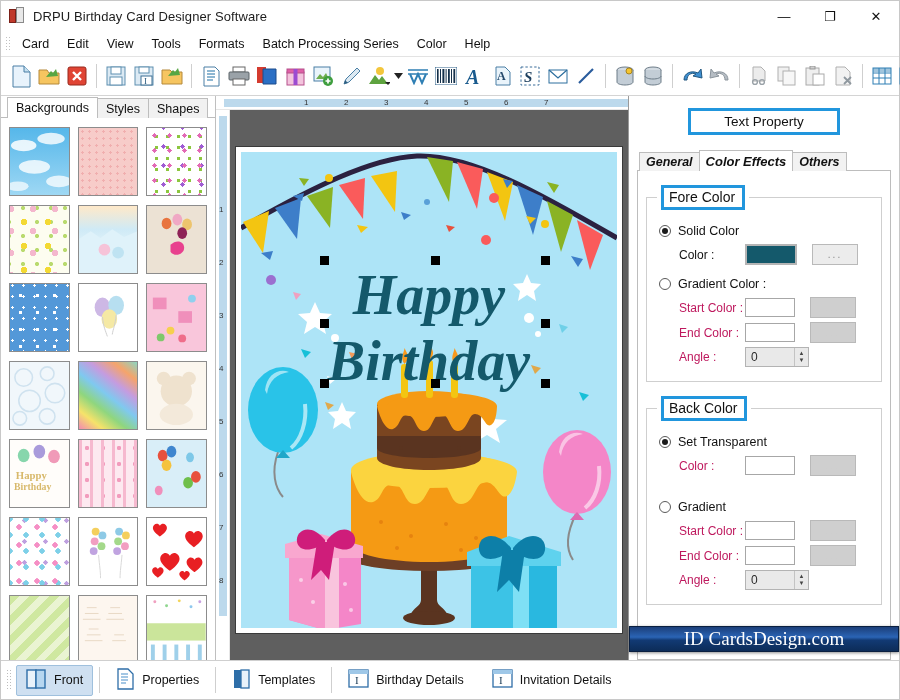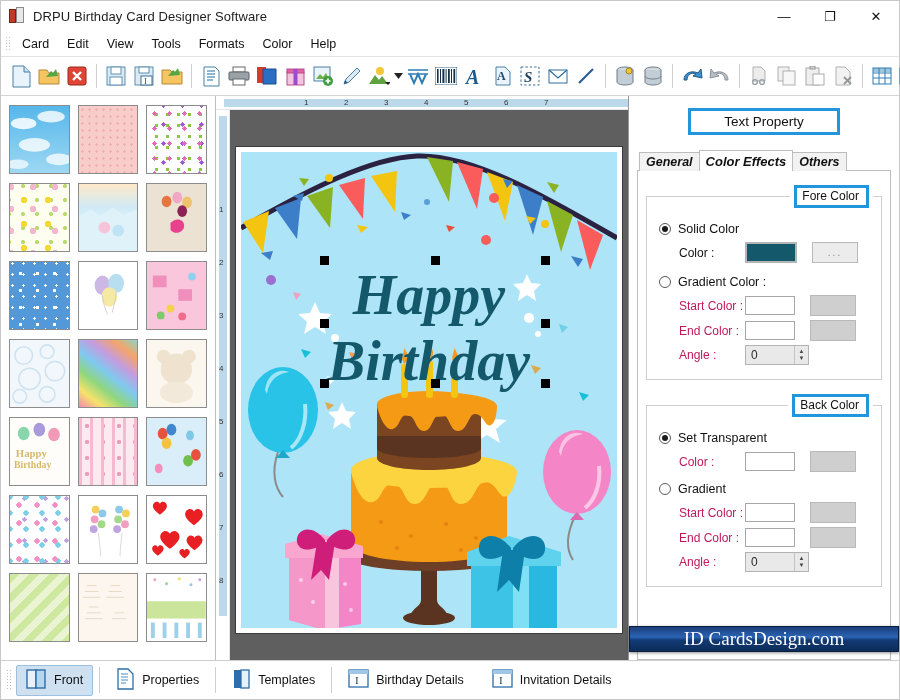--- a/index.html
+++ b/index.html
@@ -107,21 +107,21 @@
           font-weight:bold; color:#111; border:1px solid #bdbdbd; border-bottom:none;
           background:#f2f2f2; margin-right:-1px; position:relative; z-index:1; }
   .ptab.active { background:#ffffff; height:21px; z-index:3; font-size:13px; }
   .ptab.active::after { content:""; position:absolute; left:0; right:0; bottom:-1px;
                         height:2px; background:#fff; }
   .tabbody { margin:0 8px; border:1px solid #bdbdbd; border-top:none; flex:1;
              padding:10px 8px 8px 8px; background:#fff; position:relative; }
 
   fieldset.grp { border:1px solid #cfcfcf; margin:0 0 10px 0; padding:8px 8px 10px 10px;
                  position:relative; }
-  fieldset.grp legend { padding:4px 4px; font-size:12px; color:#111;text-align:right; }
+  fieldset.grp legend { padding:4px 4px; font-size:14px; color:#111; }
   fieldset.grp legend .hl { display:inline-block; border:3px solid #2196dd;
                  background:#fff; padding:1px 7px 2px 5px; }
 
   .radiorow { display:flex; align-items:center; margin:2px 0 6px 2px; }
   .radio { width:12px; height:12px; border-radius:50%; border:1px solid #5a5a5a;
            background:#fff; margin-right:7px; position:relative; flex:none; }
   .radio.on::after { content:""; position:absolute; left:2px; top:2px; width:6px;
                      height:6px; border-radius:50%; background:#1b1b1b; }
   .rlabel { font-size:12.5px; color:#111; }
 
@@ -176,20 +176,21 @@
     </div>
   </div>
 
   <div class="menubar">
     <div class="grip"></div>
     <div class="mi">Card</div>
     <div class="mi">Edit</div>
     <div class="mi">View</div>
     <div class="mi">Tools</div>
     <div class="mi">Formats</div>
+    <div class="mi">Batch Processing Series</div>
     <div class="mi">Color</div>
     <div class="mi">Help</div>
   </div>
 
   <div class="toolbar">
     <div class="grip"></div>
 
     <div class="tb">
         <svg width="21" height="23" viewBox="0 0 21 23">
           <path d="M2 1h11l6 6v15H2z" fill="#e8f3fc" stroke="#4a7fa5"></path>
@@ -410,20 +411,25 @@
           <rect x="1" y="1" width="25" height="16" fill="#fff" stroke="#2f7fb4"></rect>
           <text x="5" y="13.5" font-size="11" font-family="Liberation Sans" fill="#1a1a1a">1:1</text>
         </svg>
       </div>
 
   </div>
 
   <div class="main">
 
     <div class="leftpanel">
+      <div class="tabstrip">
+        <div class="ltab active">Backgrounds</div>
+        <div class="ltab">Styles</div>
+        <div class="ltab">Shapes</div>
+      </div>
       <div class="thumbscroll">
         <div class="thumbgrid">
           <div class="thumb">
               <div class="inner" style="background:linear-gradient(#56b7ea,#9ed8f4);"><svg width="100%" height="100%" viewBox="0 0 60 69" preserveAspectRatio="none">
                   <ellipse cx="14" cy="18" rx="13" ry="6" fill="#fff" opacity=".85"></ellipse>
                   <ellipse cx="42" cy="11" rx="14" ry="6" fill="#fff" opacity=".8"></ellipse>
                   <ellipse cx="25" cy="40" rx="16" ry="7" fill="#fff" opacity=".8"></ellipse>
                   <ellipse cx="50" cy="55" rx="13" ry="6" fill="#fff" opacity=".75"></ellipse>
                   <ellipse cx="8" cy="60" rx="11" ry="5" fill="#fff" opacity=".7"></ellipse>
                 </svg></div>
@@ -846,21 +852,21 @@
             <div class="rlabel">Set Transparent</div>
           </div>
 
 
           <div class="fieldrow">
             <div class="flabel dis">Color :</div>
             <div class="swatchbox"></div>
             <div class="dotsbtn" style="background:#cfcfcf;color:#cfcfcf">...</div>
           </div>
 
-          <div class="radiorow" style="margin-top:10px">
+          <div class="radiorow" style="margin-top:24px">
             <div class="radio"></div>
             <div class="rlabel">Gradient</div>
           </div>
 
           <div class="fieldrow">
             <div class="flabel dis">Start Color :</div>
             <div class="swatchbox"></div>
             <div class="dotsbtn" style="background:#cfcfcf;color:#cfcfcf">...</div>
           </div>
           <div class="fieldrow">

